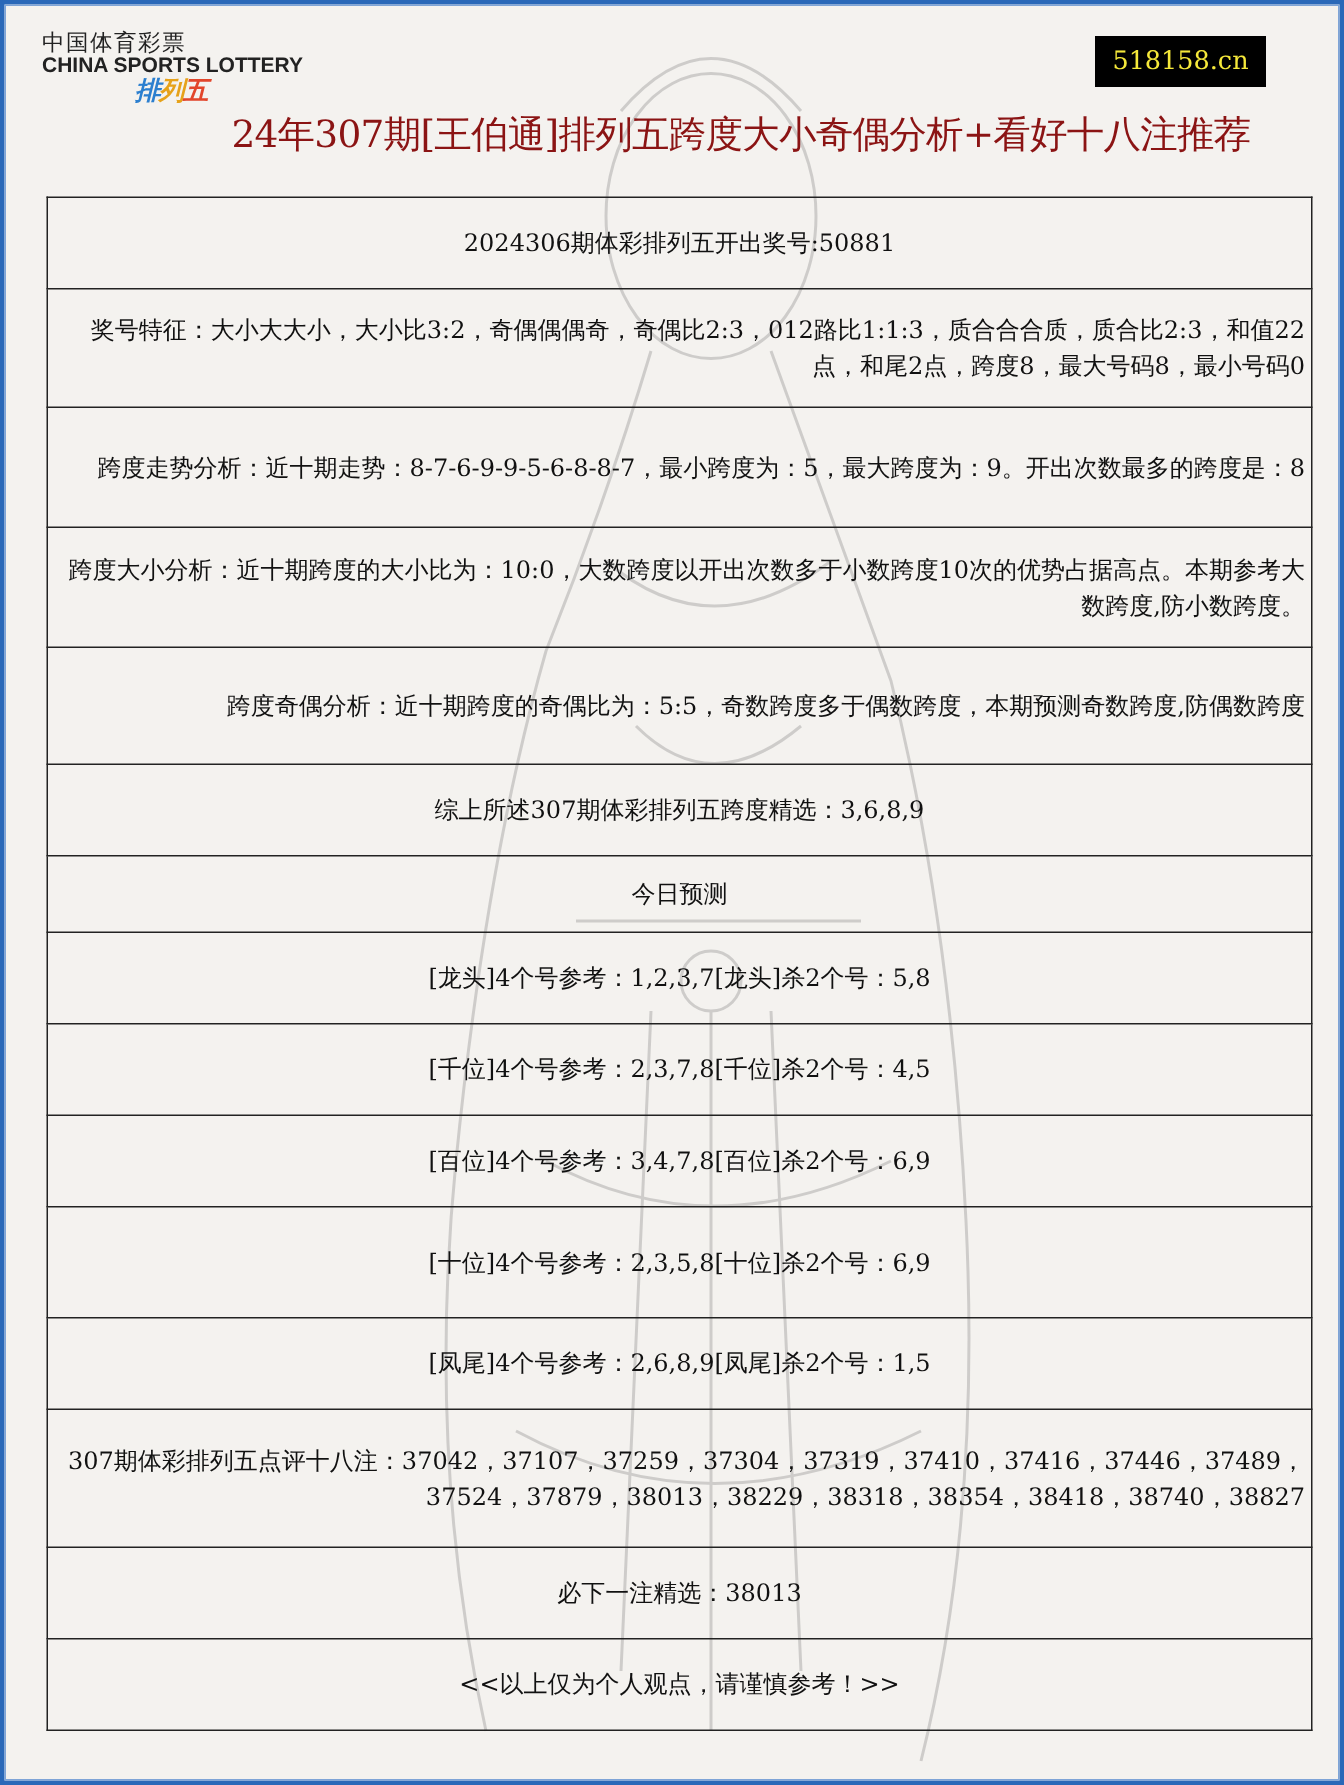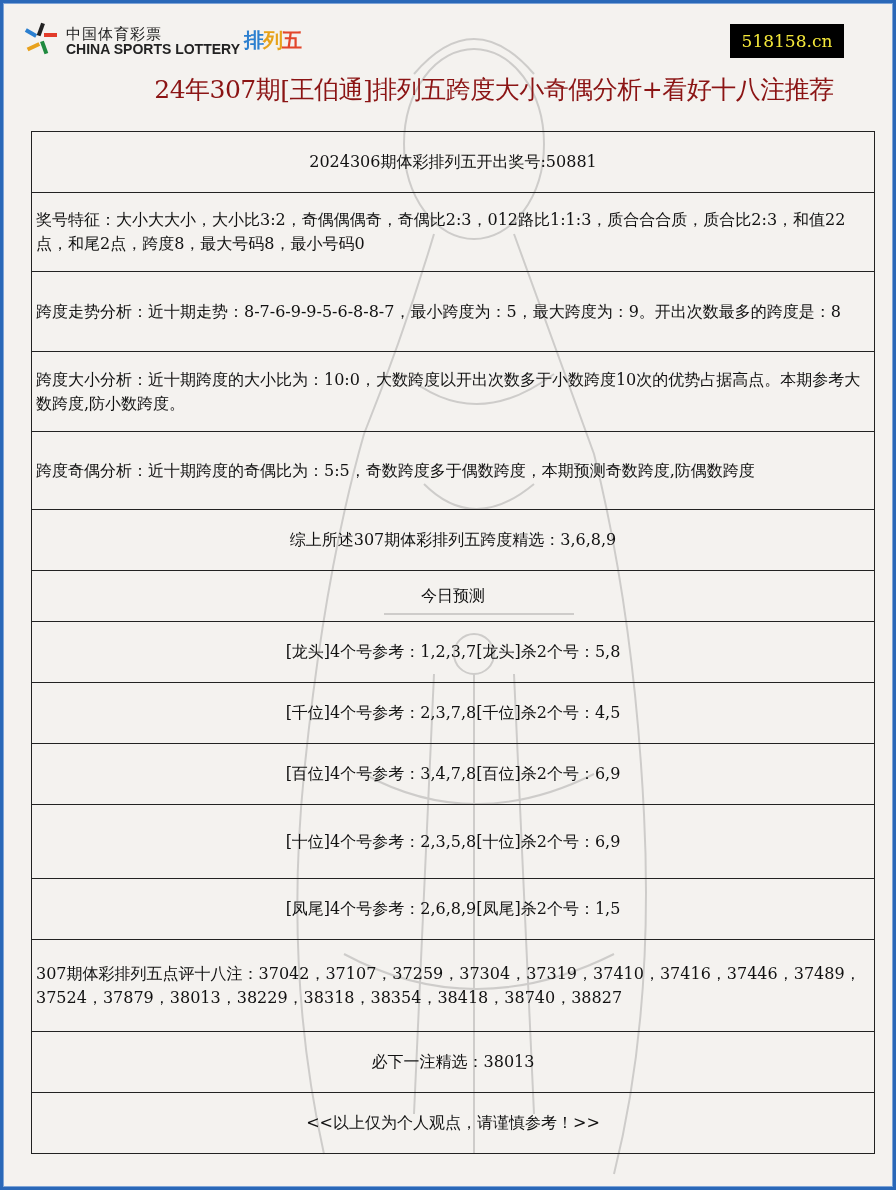--- a/index.html
+++ b/index.html
@@ -12,26 +12,26 @@
     position:absolute; left:3px; top:3px; width:890px; height:1184px;
     background:#f4f2ef;
     border:1px solid #7fa4d6;
     box-sizing:border-box;
     overflow:hidden;
   }
   .watermark {
     position:absolute; left:280px; top:10px; width:380px; height:1180px;
     opacity:0.35; pointer-events:none;
   }
-  .logo { position:absolute; left:18px; top:16px; height:40px; display:flex; align-items:center; }
+  .logo { position:absolute; left:18px; top:16px; height:40px; display:flex; align-items:center;flex-direction:column; }
   .logo-mark { width:38px; height:38px; position:relative; }
   .logo-text { margin-left:6px; }
   .logo-cn { font-family:"DejaVu Sans", sans-serif; font-size:15px; color:#222; letter-spacing:1px; line-height:17px; }
   .logo-en { font-family:"Liberation Sans", sans-serif; font-size:14px; font-weight:bold; color:#222; line-height:12px; }
-  .logo-brand { margin-left:4px; font-family:"DejaVu Sans", sans-serif; font-weight:bold; font-size:20px; letter-spacing:-1px; }
+  .logo-brand { margin-left:4px; font-family:"DejaVu Sans", sans-serif; font-weight:bold; font-style:italic; font-size:17px; letter-spacing:-1px; }
   .logo-brand span:nth-child(1){ color:#2b7fcf; }
   .logo-brand span:nth-child(2){ color:#e6a21a; }
   .logo-brand span:nth-child(3){ color:#e2462b; }
   .site-badge {
     position:absolute; left:726px; top:20px; width:114px; height:34px;
     background:#000; color:#f5e83a;
     font-family:"DejaVu Serif", serif; font-size:17px;
     display:flex; align-items:center; justify-content:center;
   }
   .page-title {
@@ -42,21 +42,21 @@
   table.main {
     position:absolute; left:27px; top:127px; width:844px;
     border-collapse:collapse;
     font-size:16px; color:#111;padding-left:44px;
   }
   table.main td {
     border:1px solid #222; padding:0 4px;
     line-height:24px; vertical-align:middle;
   }
   td.center { text-align:center; }
-  td.left { text-align:left;margin-left:14px; }
+  td.left { text-align:right;margin-left:14px; }
 </style>
 </head>
 <body>
 
 <div class="frame">
 
   <svg class="watermark" viewBox="0 0 380 1180" fill="none" stroke="#888" stroke-width="2">
     <ellipse cx="190" cy="130" rx="70" ry="95"></ellipse>
     <path d="M130 60 Q190 -10 250 60"></path>
     <path d="M150 220 Q120 320 80 420 Q40 560 20 760 Q0 960 40 1140"></path>

